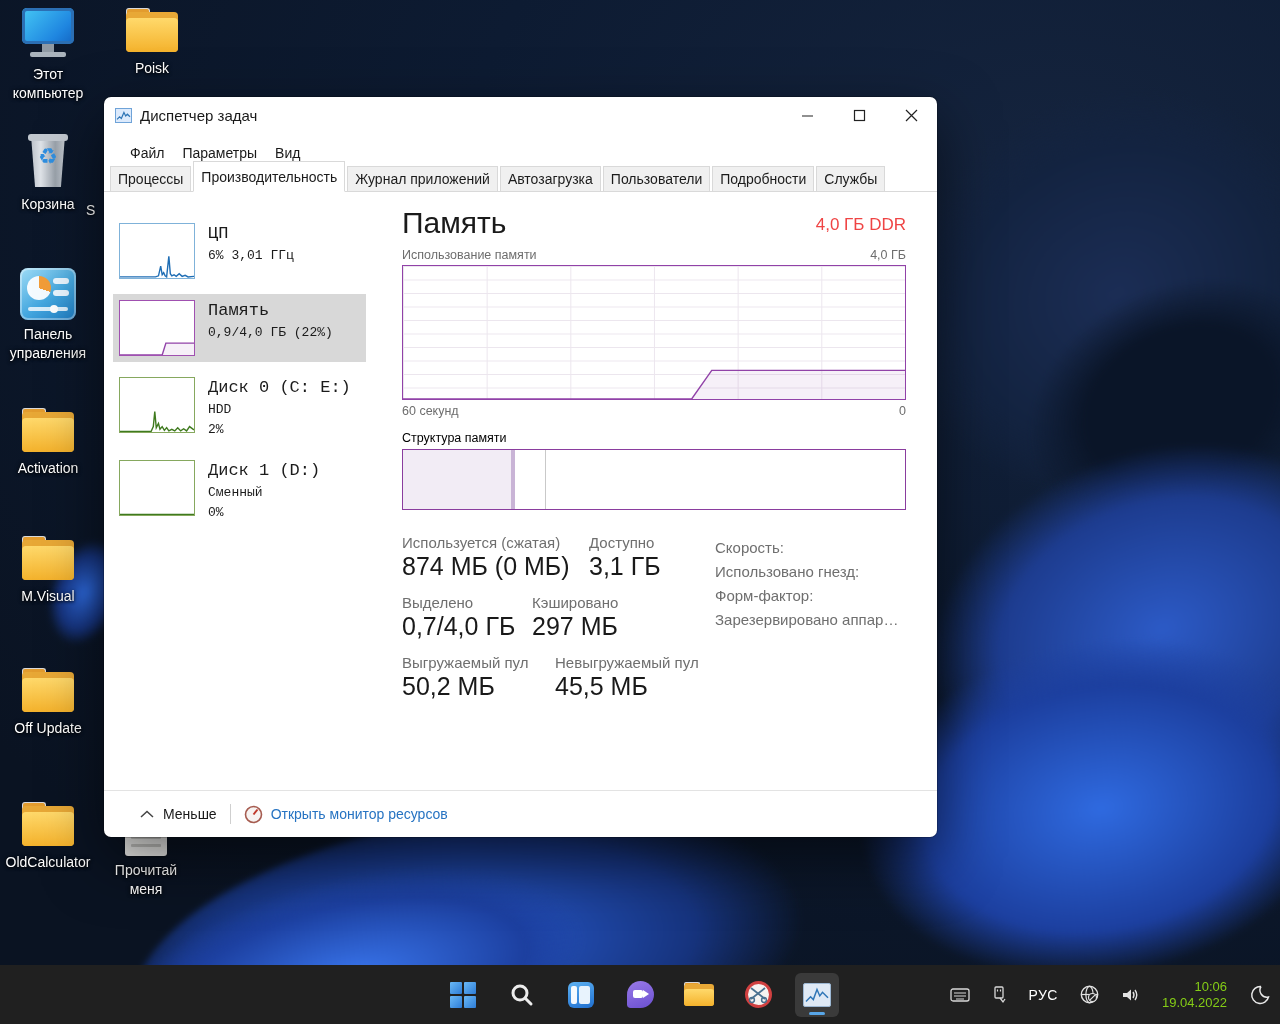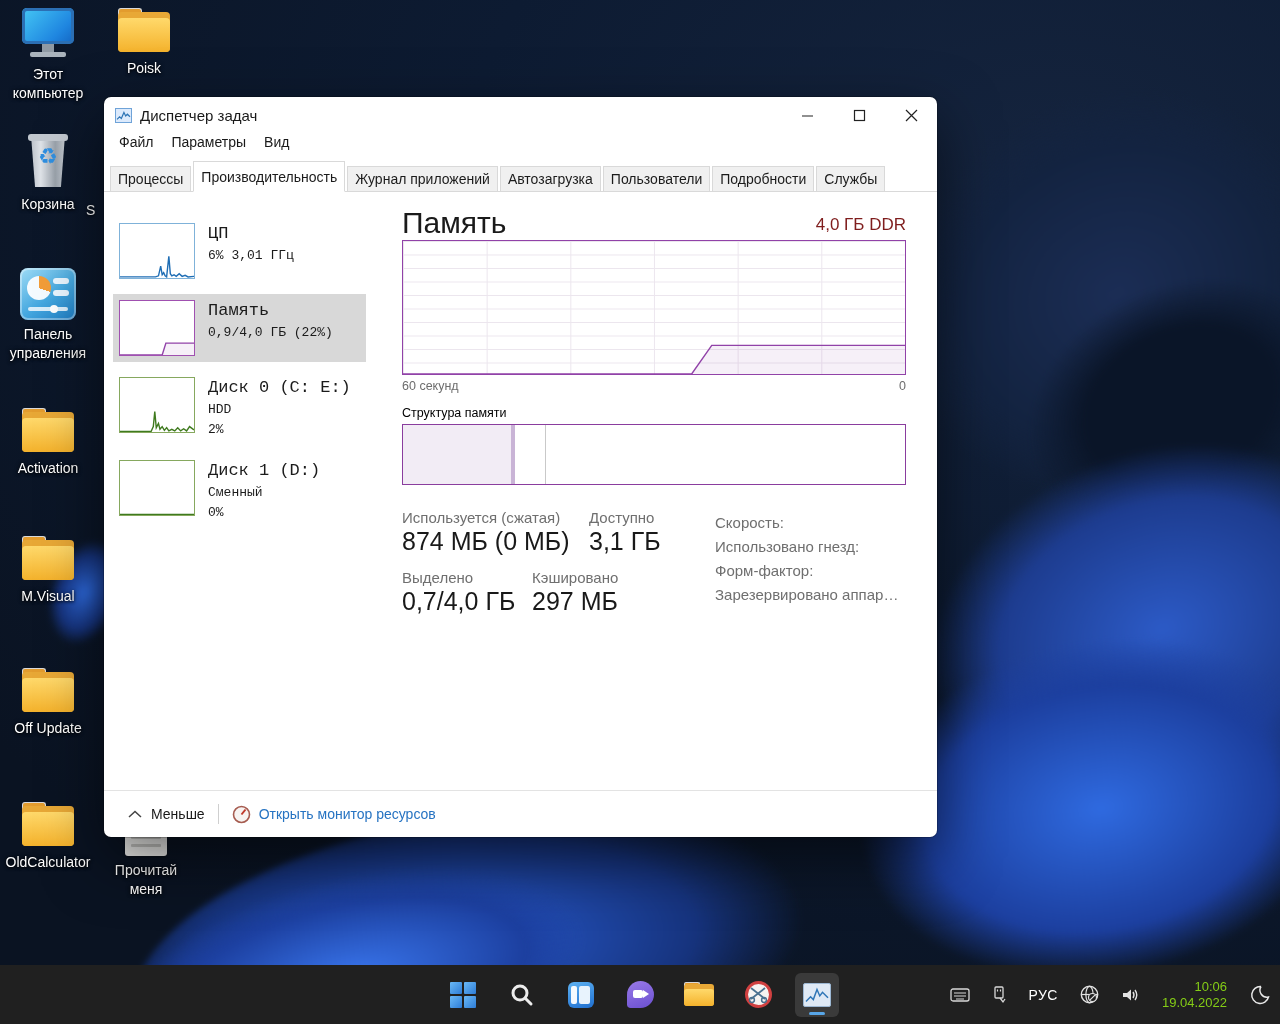--- a/index.html
+++ b/index.html
@@ -63,21 +63,21 @@
   .window{position:absolute;left:104px;top:97px;width:833px;height:740px;background:#fff;z-index:2;
     border-radius:7px;box-shadow:0 22px 60px rgba(0,0,0,.55),0 0 0 1px rgba(0,0,0,.2);
     display:flex;flex-direction:column;overflow:hidden;}
   .titlebar{height:37px;display:flex;align-items:center;padding-left:11px;flex:none;}
   .tm-appicon{width:17px;height:15px;background:#dceafc;border:1px solid #6fa3d8;position:relative;flex:none;}
   .tm-appicon svg{position:absolute;inset:0;width:100%;height:100%;}
   .title-text{font-size:15px;color:#191919;margin-left:8px;}
   .controls{margin-left:auto;display:flex;height:100%;}
   .ctl{width:52px;height:100%;display:flex;align-items:center;justify-content:center;color:#222;}
   .ctl svg{display:block;}
-  .menubar{height:27px;display:flex;align-items:flex-start;padding-left:11px;flex:none;}
+  .menubar{height:27px;display:flex;align-items:flex-end;padding-left:22px;flex:none;}
   .menu-item{font-size:14px;color:#191919;padding:0 9px;}
   .menu-item:first-child{padding-left:4px;}
   .tabstrip{height:31px;display:flex;align-items:flex-end;padding-left:6px;border-bottom:1px solid #d9d9d9;flex:none;}
   .tab{height:25px;line-height:24px;padding:0 7px;background:#f0f0f0;border:1px solid #d9d9d9;border-bottom:none;
     margin-right:2px;font-size:14px;color:#1b1b1b;white-space:nowrap;}
   .tab.active{height:31px;line-height:30px;background:#fff;margin-bottom:-1px;border-bottom:1px solid #fff;margin-top:18px;}
 
   .content{flex:1;display:flex;background:#fff;overflow:hidden;}
   .sidebar{width:262px;flex:none;padding:25px 0 0 9px;}
   .side-item{display:flex;gap:13px;padding:6px 6px;margin-bottom:9px;align-items:flex-start;font-family:Liberation Mono, monospace;}
@@ -86,21 +86,21 @@
   .thumb.cpu{border-color:#7fb2d9;}
   .thumb.mem{border-color:#a050b0;}
   .thumb.disk{border-color:#86a85e;}
   .thumb svg{position:absolute;inset:0;width:100%;height:100%;}
   .side-title{font-size:17px;color:#1b1b1b;line-height:22px;}
   .side-sub{font-size:13px;color:#1b1b1b;line-height:18px;margin-top:2px;}
 
   .main{flex:1;padding:14px 31px 0 36px;position:relative;}
   .main-header{display:flex;justify-content:space-between;align-items:flex-end;}
   .main-title{font-size:30px;color:#1a1a1a;font-weight:400;}
-  .main-capacity{font-size:17px;color:#7f1d1d;padding-bottom:5px;}
+  .main-capacity{font-size:17px;color:#ef4444;padding-bottom:5px;}
   .chart-labels,.axis-row{display:flex;justify-content:space-between;font-size:12.5px;color:#6d6d6d;}
   .chart-labels{margin-top:8px;margin-bottom:3px;}
   .bigchart{height:135px;border:1px solid #9142a8;position:relative;background:#fff;
     background-image:
       linear-gradient(to right,#ece6ee 1px,transparent 1px),
       linear-gradient(to bottom,#ece6ee 1px,transparent 1px);
     background-size:calc(100%/6) 100%,100% 13.5px;}
   .bigchart svg{position:absolute;inset:0;width:100%;height:100%;}
   .chart-line{fill:none;stroke:#9142a8;stroke-width:1.4;vector-effect:non-scaling-stroke;}
   .chart-area{fill:rgba(145,66,168,.08);stroke:none;}
@@ -117,21 +117,21 @@
 
   .stats{display:flex;margin-top:24px;position:relative;}
   .stats-left{width:313px;flex:none;}
   .stat-row{display:flex;margin-bottom:13px;}
   .stat .lbl{font-size:15px;color:#6f6f6f;margin-bottom:1px;white-space:nowrap;}
   .stat .val{font-size:25px;color:#191919;white-space:nowrap;}
   .r1c1{width:187px;}.r2c1{width:130px;}.r3c1{width:153px;}
   .stats-right{padding-top:2px;}
   .info-line{font-size:15px;color:#6f6f6f;line-height:24px;white-space:nowrap;}
 
-  .footer{height:47px;flex:none;border-top:1px solid #e3e3e3;display:flex;align-items:center;padding-left:24px;margin-top:auto;}
+  .footer{height:47px;flex:none;border-top:1px solid #e3e3e3;display:flex;align-items:center;padding-left:36px;margin-top:auto;}
   .less{display:flex;align-items:center;gap:9px;font-size:14px;color:#191919;}
   .vsep{width:1px;height:20px;background:#cfcfcf;margin:0 13px;}
   .resmon{display:flex;align-items:center;gap:8px;font-size:14px;color:#2673c2;}
 
   
   .taskbar{position:absolute;left:0;bottom:0;width:100%;height:59px;background:#202020;z-index:3;}
   .tb-center{position:absolute;left:50%;top:0;height:100%;transform:translateX(-50%);
     display:flex;align-items:center;gap:15px;}
   .tb-btn{width:44px;height:44px;border-radius:6px;display:flex;align-items:center;justify-content:center;position:relative;}
   .tb-btn.active{background:#3a3a3a;}
@@ -173,21 +173,21 @@
 </div>
 
 <div class="di" style="left:0;top:8px">
   <div class="icon-pc">
       <div class="scr"></div>
       <div class="neck"></div>
       <div class="base"></div>
     </div>
   <div class="lbl">Этот компьютер</div>
 </div>
-<div class="di" style="left:96px;top:8px">
+<div class="di" style="left:104px;top:8px">
   <div class="icon-folder">
       <div class="tab"></div>
       <div class="back"></div>
       <div class="front"></div>
     </div>
   <div class="lbl">Poisk</div>
 </div>
 <div class="di" style="left:0;top:134px">
   <div class="icon-bin">
       <div class="lid"></div>
@@ -339,20 +339,24 @@
           <div class="side-sub">Сменный</div>
           <div class="side-sub">0%</div>
         </div>
       </div>
     </div>
 
     <div class="main">
       <div class="main-header">
         <div class="main-title">Память</div>
         <div class="main-capacity">4,0 ГБ DDR</div>
+      </div>
+      <div class="chart-labels">
+        <span>Использование памяти</span>
+        <span>4,0 ГБ</span>
       </div>
       <div class="bigchart">
         <svg viewBox="0 0 100 100" preserveAspectRatio="none">
             <polygon class="chart-area" points="0,100 0,100 57.5,100 61.5,78.5 100,78.5 100,100"></polygon>
             <polyline class="chart-line" points="0,100 57.5,100 61.5,78.5 100,78.5"></polyline>
           </svg>
       </div>
       <div class="axis-row">
         <span>60 секунд</span>
         <span>0</span>
@@ -380,20 +384,30 @@
           <div class="stat-row">
             <div class="stat r2c1">
               <div class="lbl">Выделено</div>
               <div class="val">0,7/4,0 ГБ</div>
             </div>
             <div class="stat">
               <div class="lbl">Кэшировано</div>
               <div class="val">297 МБ</div>
             </div>
           </div>
+          <div class="stat-row">
+            <div class="stat r3c1">
+              <div class="lbl">Выгружаемый пул</div>
+              <div class="val">50,2 МБ</div>
+            </div>
+            <div class="stat">
+              <div class="lbl">Невыгружаемый пул</div>
+              <div class="val">45,5 МБ</div>
+            </div>
+          </div>
         </div>
         <div class="stats-right">
           <div class="info-line">Скорость:</div>
           <div class="info-line">Использовано гнезд:</div>
           <div class="info-line">Форм-фактор:</div>
           <div class="info-line">Зарезервировано аппар…</div>
         </div>
       </div>
     </div>
   </div>

